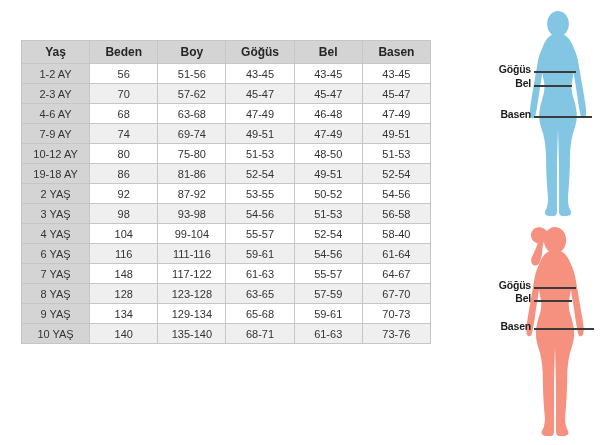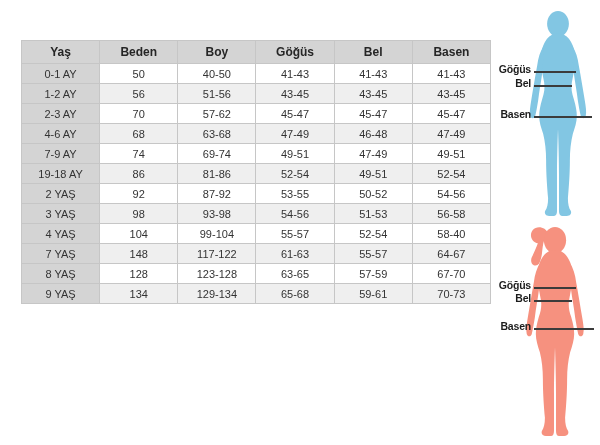--- a/index.html
+++ b/index.html
@@ -4,21 +4,21 @@
 <style>
   html,body{margin:0;padding:0;}
   body{
     width:600px;height:445px;overflow:hidden;position:relative;
     background:#ffffff;
     font-family:"Liberation Sans","DejaVu Sans",sans-serif;
     color:var(--text,#2b2b2b);
   }
   
   .size-table{
-    position:absolute;left:21px;top:40px;width:470px;
+    position:absolute;left:21px;top:40px;width:410px;
     border-collapse:collapse;table-layout:fixed;
     border:1px solid var(--border,#c6c6c6);
   }
   .size-table th,.size-table td{
     border:1px solid var(--border,#c6c6c6);
     text-align:center;vertical-align:middle;
     padding:0;white-space:nowrap;overflow:hidden;
   }
   .size-table thead th{
     background:var(--header-bg,#d4d4d4);
@@ -59,28 +59,20 @@
       <th>Yaş</th>
       <th>Beden</th>
       <th>Boy</th>
       <th>Göğüs</th>
       <th>Bel</th>
       <th>Basen</th>
     </tr>
   </thead>
   <tbody id="size-table-body">
       <tr>
-        <th>0-1 AY</th>
-        <td>50</td>
-        <td>40-50</td>
-        <td>41-43</td>
-        <td>41-43</td>
-        <td>41-43</td>
-      </tr>
-      <tr>
         <th>1-2 AY</th>
         <td>56</td>
         <td>51-56</td>
         <td>43-45</td>
         <td>43-45</td>
         <td>43-45</td>
       </tr>
       <tr>
         <th>2-3 AY</th>
         <td>70</td>
@@ -99,20 +91,28 @@
       </tr>
       <tr>
         <th>7-9 AY</th>
         <td>74</td>
         <td>69-74</td>
         <td>49-51</td>
         <td>47-49</td>
         <td>49-51</td>
       </tr>
       <tr>
+        <th>10-12 AY</th>
+        <td>80</td>
+        <td>75-80</td>
+        <td>51-53</td>
+        <td>48-50</td>
+        <td>51-53</td>
+      </tr>
+      <tr>
         <th>19-18 AY</th>
         <td>86</td>
         <td>81-86</td>
         <td>52-54</td>
         <td>49-51</td>
         <td>52-54</td>
       </tr>
       <tr>
         <th>2 YAŞ</th>
         <td>92</td>
@@ -131,20 +131,28 @@
       </tr>
       <tr>
         <th>4 YAŞ</th>
         <td>104</td>
         <td>99-104</td>
         <td>55-57</td>
         <td>52-54</td>
         <td>58-40</td>
       </tr>
       <tr>
+        <th>6 YAŞ</th>
+        <td>116</td>
+        <td>111-116</td>
+        <td>59-61</td>
+        <td>54-56</td>
+        <td>61-64</td>
+      </tr>
+      <tr>
         <th>7 YAŞ</th>
         <td>148</td>
         <td>117-122</td>
         <td>61-63</td>
         <td>55-57</td>
         <td>64-67</td>
       </tr>
       <tr>
         <th>8 YAŞ</th>
         <td>128</td>
@@ -153,20 +161,28 @@
         <td>57-59</td>
         <td>67-70</td>
       </tr>
       <tr>
         <th>9 YAŞ</th>
         <td>134</td>
         <td>129-134</td>
         <td>65-68</td>
         <td>59-61</td>
         <td>70-73</td>
+      </tr>
+      <tr>
+        <th>10 YAŞ</th>
+        <td>140</td>
+        <td>135-140</td>
+        <td>68-71</td>
+        <td>61-63</td>
+        <td>73-76</td>
       </tr>
     </tbody>
 </table>
 
 <svg class="figure-svg fig-boy" style="left:515px;top:10px;" width="86" height="210" viewBox="0 0 80 212">
   <ellipse cx="40" cy="14" rx="11" ry="13"></ellipse>
 
   <path d="
     M34,25
     C30,27 27,31 25,36 C23,41 23,46 23,52

